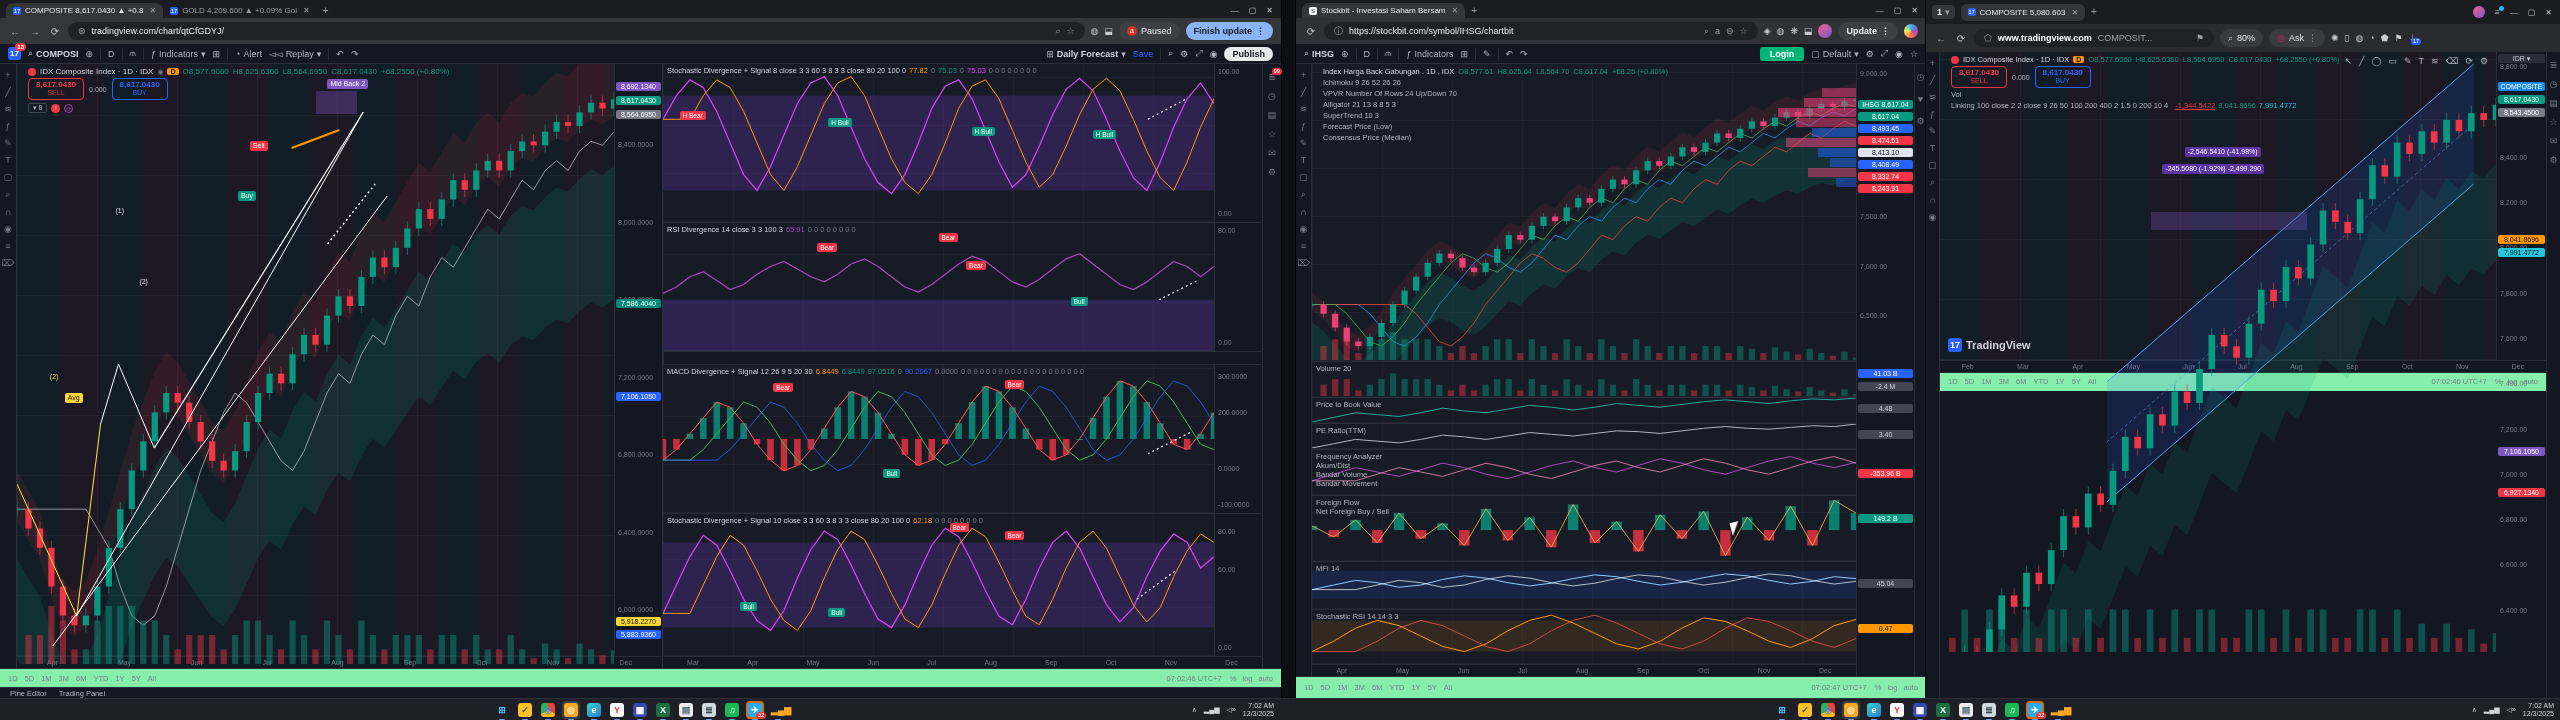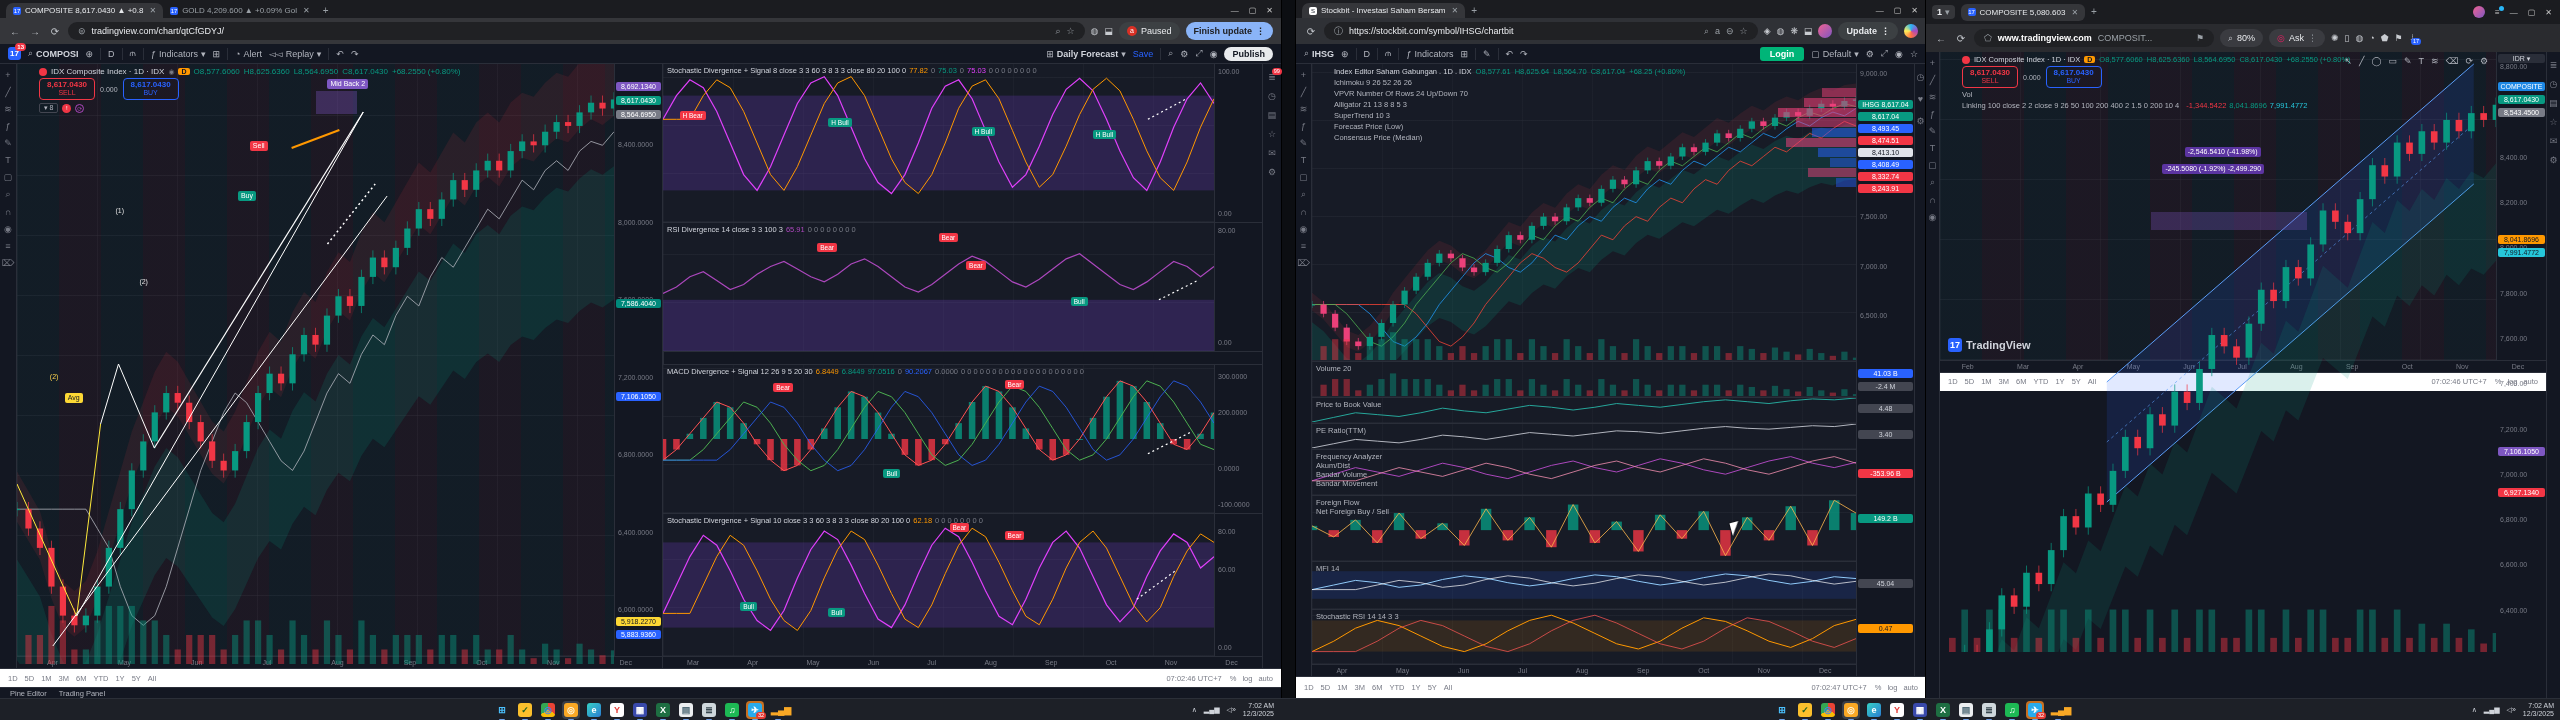--- a/index.html
+++ b/index.html
@@ -45,21 +45,21 @@
       repeating-linear-gradient(0deg,rgba(42,46,57,.45) 0 1px,transparent 1px 60px),
       repeating-linear-gradient(90deg,rgba(42,46,57,.35) 0 1px,transparent 1px 80px),#131722}
   .plot.nostripe{background:
       repeating-linear-gradient(0deg,rgba(42,46,57,.45) 0 1px,transparent 1px 48px),
       repeating-linear-gradient(90deg,rgba(42,46,57,.3) 0 1px,transparent 1px 70px),#171b26}
   .plot svg{display:block}
   .paxis{width:48px;border-left:1px solid #2a2e39;position:relative;font-size:7px;color:#787b86;flex:none}
   .paxis .gv{position:absolute;left:3px}
   .chipax{position:absolute;left:1px;right:1px;border-radius:2px;text-align:center;color:#fff;font-size:7px;line-height:9px;white-space:nowrap;overflow:hidden}
   .months{height:12px;border-top:1px solid #2a2e39;display:flex;justify-content:space-around;align-items:center;color:#787b86;font-size:7px;flex:none}
-  .legend{position:absolute;top:3px;left:22px;z-index:5;white-space:nowrap}
+  .legend{position:absolute;top:3px;left:11px;z-index:5;white-space:nowrap}
   .lrow{display:flex;align-items:center;gap:4px;margin-bottom:2px;font-size:8px;color:#d1d4dc}
   .lrow .t{color:#d1d4dc}
   .lrow .g{color:#089981}
   .ico-eye{color:#787b86;font-size:7px}
   .dbadge{background:#ff9800;color:#131722;border-radius:2px;padding:0 3px;font-size:7px;font-weight:bold}
   .sellbuy{display:flex;align-items:center;gap:5px;margin-top:2px}
   .sb{border-radius:4px;padding:2px 7px;text-align:center;font-size:7px;line-height:8px}
   .sb .p{font-size:8px;font-weight:bold;display:block}
   .sb.sell{border:1px solid #f23645;color:#f23645}
   .sb.buy{border:1px solid #2962ff;color:#2962ff}
@@ -69,21 +69,21 @@
   .mini8 .c1{width:9px;height:9px;border-radius:50%;background:#f23645;color:#fff;font-size:6px;text-align:center;line-height:9px}
   .mini8 .c2{width:9px;height:9px;border-radius:50%;border:1px solid #ab47bc;color:#ab47bc;font-size:6px;text-align:center;line-height:8px}
   .ann{position:absolute;border-radius:2px;padding:1px 3px;font-size:7px;line-height:8px;z-index:6;white-space:nowrap}
   .abox{position:absolute;z-index:4}
   .tag{position:absolute;border-radius:2px;padding:0 3px;font-size:6.5px;line-height:9px;color:#fff;z-index:6}
   .ilegend{position:absolute;top:2px;left:4px;z-index:5;font-size:7.5px;color:#b2b5be;white-space:nowrap;overflow:hidden;max-width:96%}
   .ilegend b{color:#d1d4dc;font-weight:normal}
   .vals span{margin-left:3px}
   .subpane{display:flex;border-bottom:1px solid #2a2e39;position:relative}
   .iaxis{width:48px;border-left:1px solid #2a2e39;position:relative;font-size:7px;color:#787b86;flex:none}
-  .tfbar{height:11px;border-top:1px solid #2a2e39;display:flex;align-items:center;gap:8px;padding:9px 8px;color:#787b86;font-size:7.5px;flex:none;background:#ffffff}
+  .tfbar{height:11px;border-top:1px solid #2a2e39;display:flex;align-items:center;gap:8px;padding:9px 8px;color:#787b86;font-size:7.5px;flex:none;background:#86efac}
   .tfbar .sp{flex:1}
   .pinebar{height:11px;border-top:1px solid #2a2e39;display:flex;align-items:center;gap:12px;padding:0 10px;color:#b2b5be;font-size:7.5px;flex:none;background:#131722}
   .cursor{position:absolute;width:0;height:0;border-left:9px solid #fff;border-bottom:13px solid transparent;transform:rotate(-15deg);filter:drop-shadow(0 0 1px #000);z-index:9}
   .vpvr{position:absolute;right:0;top:8%;display:flex;flex-direction:column;gap:1px;align-items:flex-end;z-index:3}
   .vpvr div{height:9px}
   .tvlogo{position:absolute;left:8px;bottom:8px;display:flex;gap:4px;align-items:center;color:#d1d4dc;font-size:11px;font-weight:bold;z-index:6}
   .tvlogo .sq{width:14px;height:14px;background:#2962ff;color:#fff;border-radius:3px;text-align:center;line-height:14px;font-size:9px}
   .drawrow{position:absolute;top:4px;right:8px;display:flex;gap:7px;color:#b2b5be;font-size:9px;z-index:6}
   
   .taskbar{position:absolute;left:0;bottom:0;width:2560px;height:22px;background:#1d2027;border-top:1px solid #2b2f38;display:flex}
@@ -877,21 +877,21 @@
               <rect x="471.43652482269505" y="287.675" width="6.233333333333334" height="8.325" fill="#089981" opacity="0.45"></rect>
               <rect x="483.0109929078014" y="290.45" width="6.233333333333334" height="5.55" fill="#f23645" opacity="0.45"></rect>
               <rect x="494.58546099290777" y="284.9" width="6.233333333333334" height="11.1" fill="#089981" opacity="0.45"></rect>
               <rect x="506.1599290780142" y="289.0625" width="6.233333333333334" height="6.9375" fill="#089981" opacity="0.45"></rect>
               <rect x="517.7343971631205" y="291.8375" width="6.233333333333334" height="4.1625" fill="#f23645" opacity="0.45"></rect>
               <rect x="529.3088652482269" y="287.675" width="6.233333333333334" height="8.325" fill="#089981" opacity="0.45"></rect>
               <rect x="540.8833333333333" y="293.64125" width="6.233333333333334" height="2.35875" fill="#089981" opacity="0.45"></rect>
             </svg>
           <div class="legend">
             <div class="lrow" style="font-size:7.5px">
-              <span class="t">Index Editor Saham Gabungan . 1D . IDX</span>
+              <span class="t">Index Harga Back Gabungan . 1D . IDX</span>
               <span class="g"><span>O</span><span>8,577.61</span></span>
               <span class="g"><span>H</span><span>8,625.64</span></span>
               <span class="g"><span>L</span><span>8,564.70</span></span>
               <span class="g"><span>C</span><span>8,617.04</span></span>
               <span class="g">+68.25 (+0.80%)</span>
             </div>
             <div>
 
             <div class="lrow" style="font-size:7.5px;color:#b2b5be">
                   <span>Ichimoku 9 26 52 26 26</span>
@@ -1377,21 +1377,21 @@
             <div class="sellbuy">
               <div class="sb sell"><span class="p">8,617.0430</span><span>SELL</span></div>
               <span class="spread">0.000</span>
               <div class="sb buy"><span class="p">8,617.0430</span><span>BUY</span></div>
             </div>
             <div class="lrow" style="font-size:7.5px;color:#b2b5be;margin-top:2px">
                 <span>Vol</span>
               </div>
             <div class="lrow" style="font-size:7.5px;color:#b2b5be">
               <span>Linking 100 close 2 2 close 9 26 50 100 200 400 2 1.5 0 200 10 4</span>
-              <span class="vals" style="display:inline"><span style="color: rgb(242, 54, 69);">-1,344.5422</span><span style="color: rgb(8, 153, 129);">8,041.8696</span><span style="color: rgb(38, 198, 218);">7,991.4772</span></span>
+              <span class="vals" style="display:inline"><span style="color: rgb(242, 54, 69); text-decoration: underline;">-1,344.5422</span><span style="color: rgb(8, 153, 129);">8,041.8696</span><span style="color: rgb(38, 198, 218);">7,991.4772</span></span>
             </div>
           </div>
           <div class="drawrow">
 
           <span>↖</span>
               <span>╱</span>
               <span>◯</span>
               <span>▭</span>
               <span>✎</span>
               <span>T</span>

